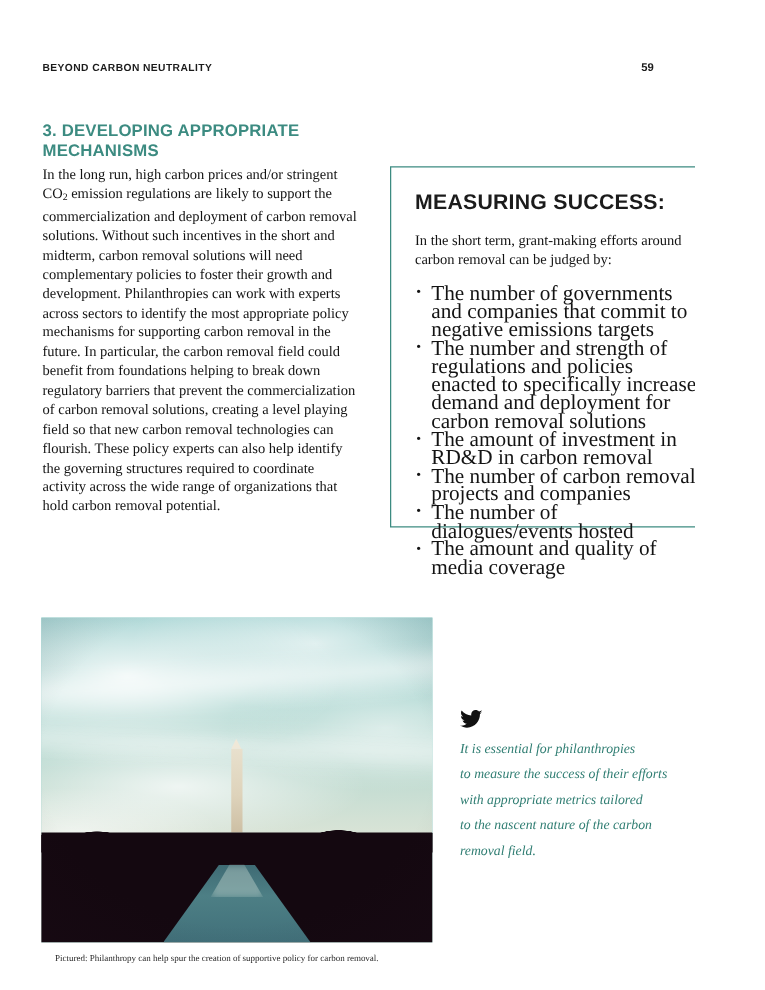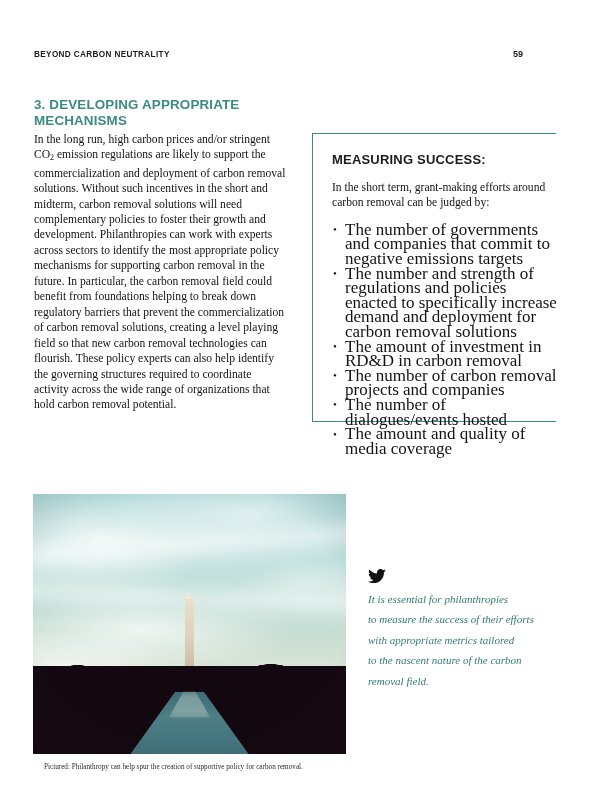--- a/index.html
+++ b/index.html
@@ -82,21 +82,21 @@
     height: 289px;
     border: 1.4px solid #3c8b81;
     box-sizing: border-box;
     background: #ffffff;
   }
   .callout-inner {
     padding: 18px 17px 0 19px;
   }
   .callout-title {
     font-family: "Liberation Sans", sans-serif;
-    font-size: 13px;
+    font-size: 17px;
     font-weight: 700;
     letter-spacing: 0.2px;
     color: #1b1b1b;
     margin: 0 0 13px 0;
     text-transform: uppercase;
   }
   .callout-lede {
     font-family: "Liberation Serif", serif;
     font-size: 11.6px;
     line-height: 15.4px;

